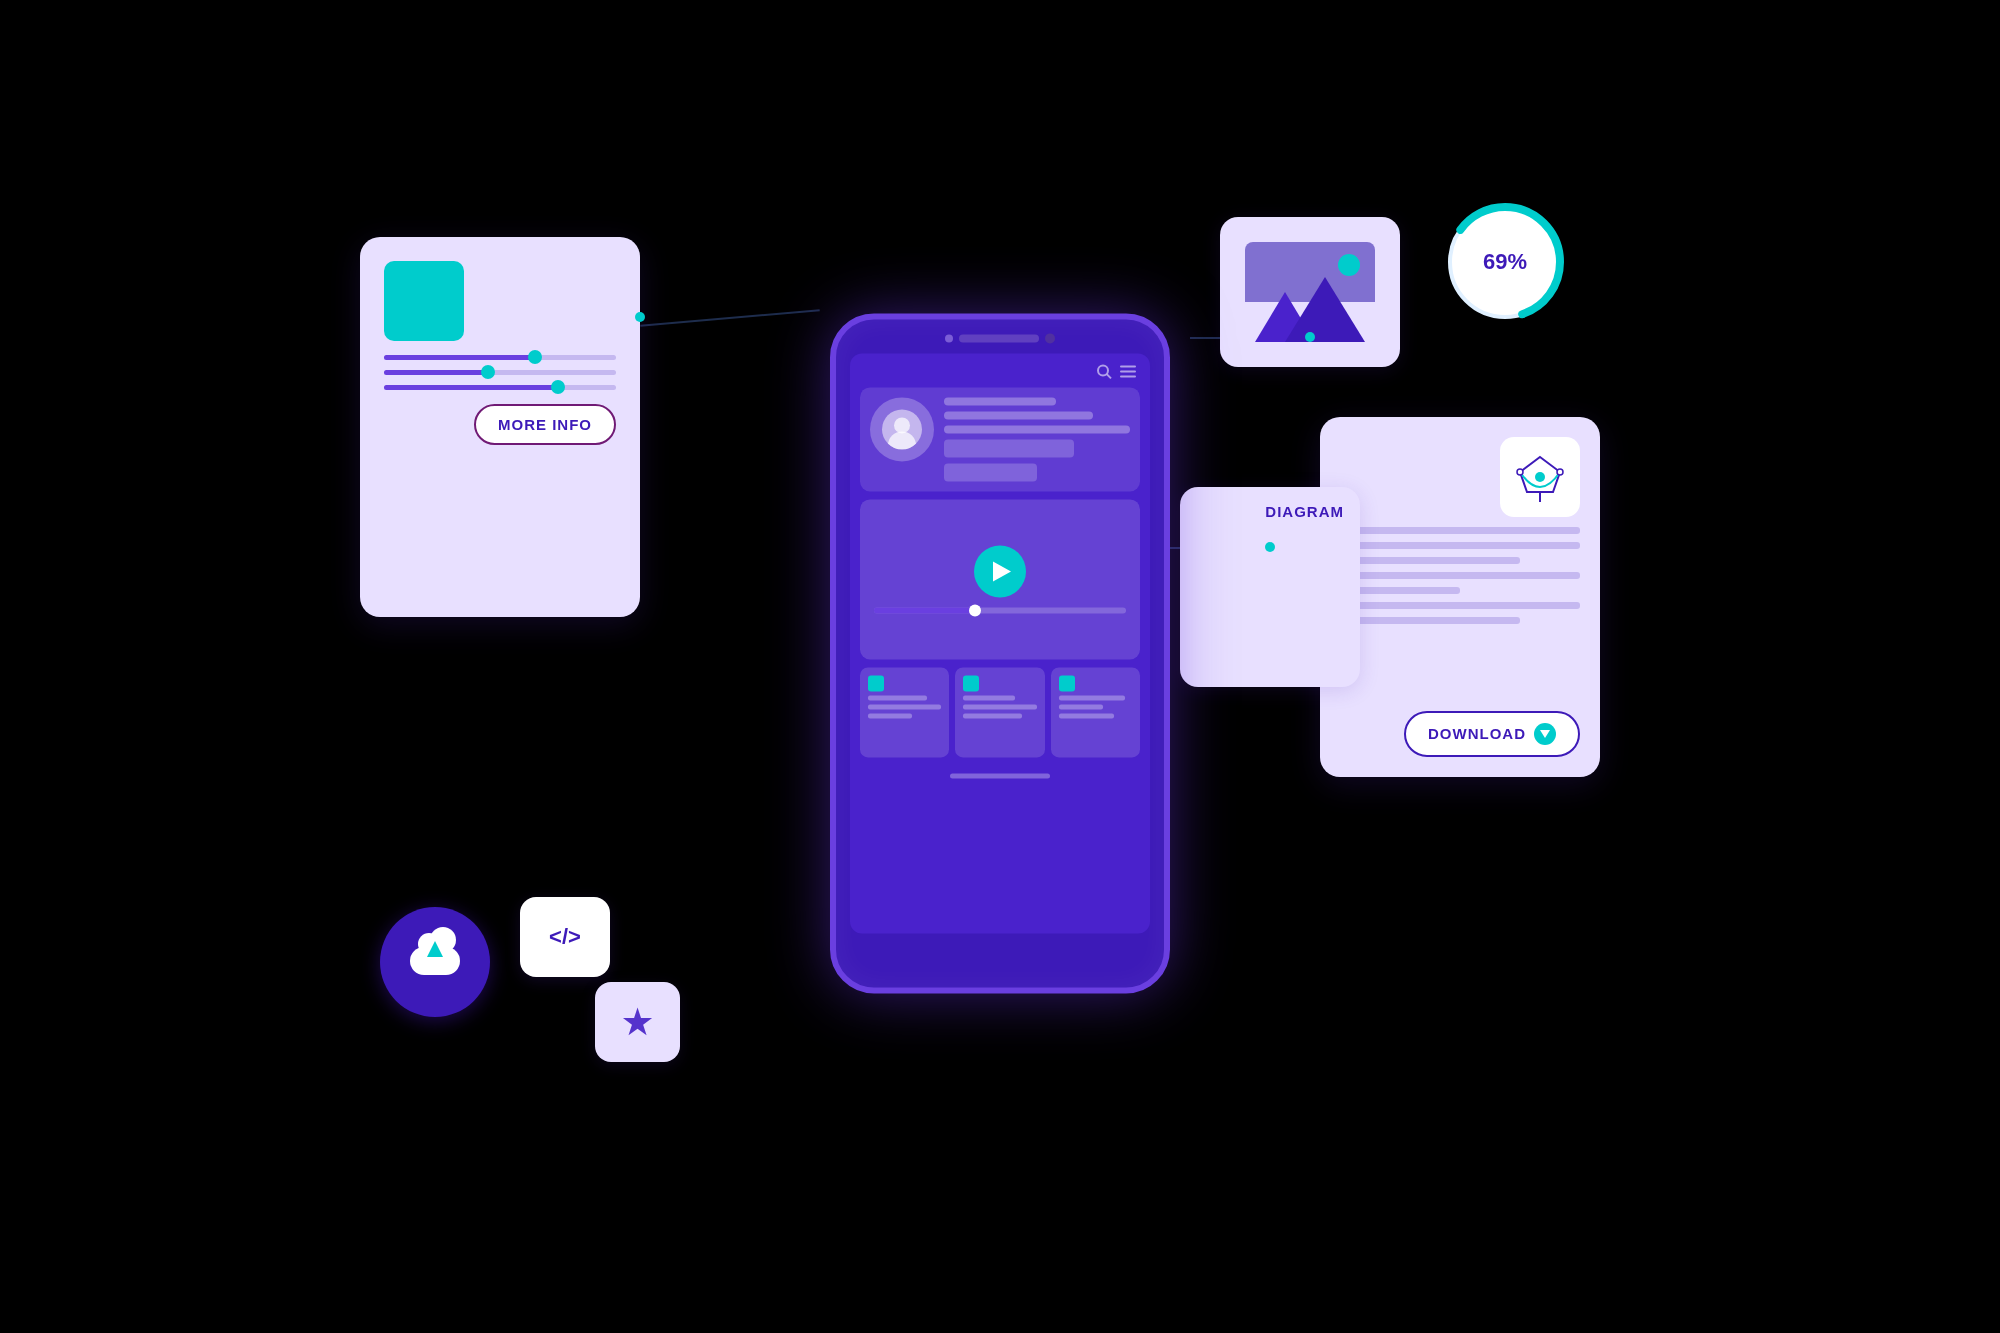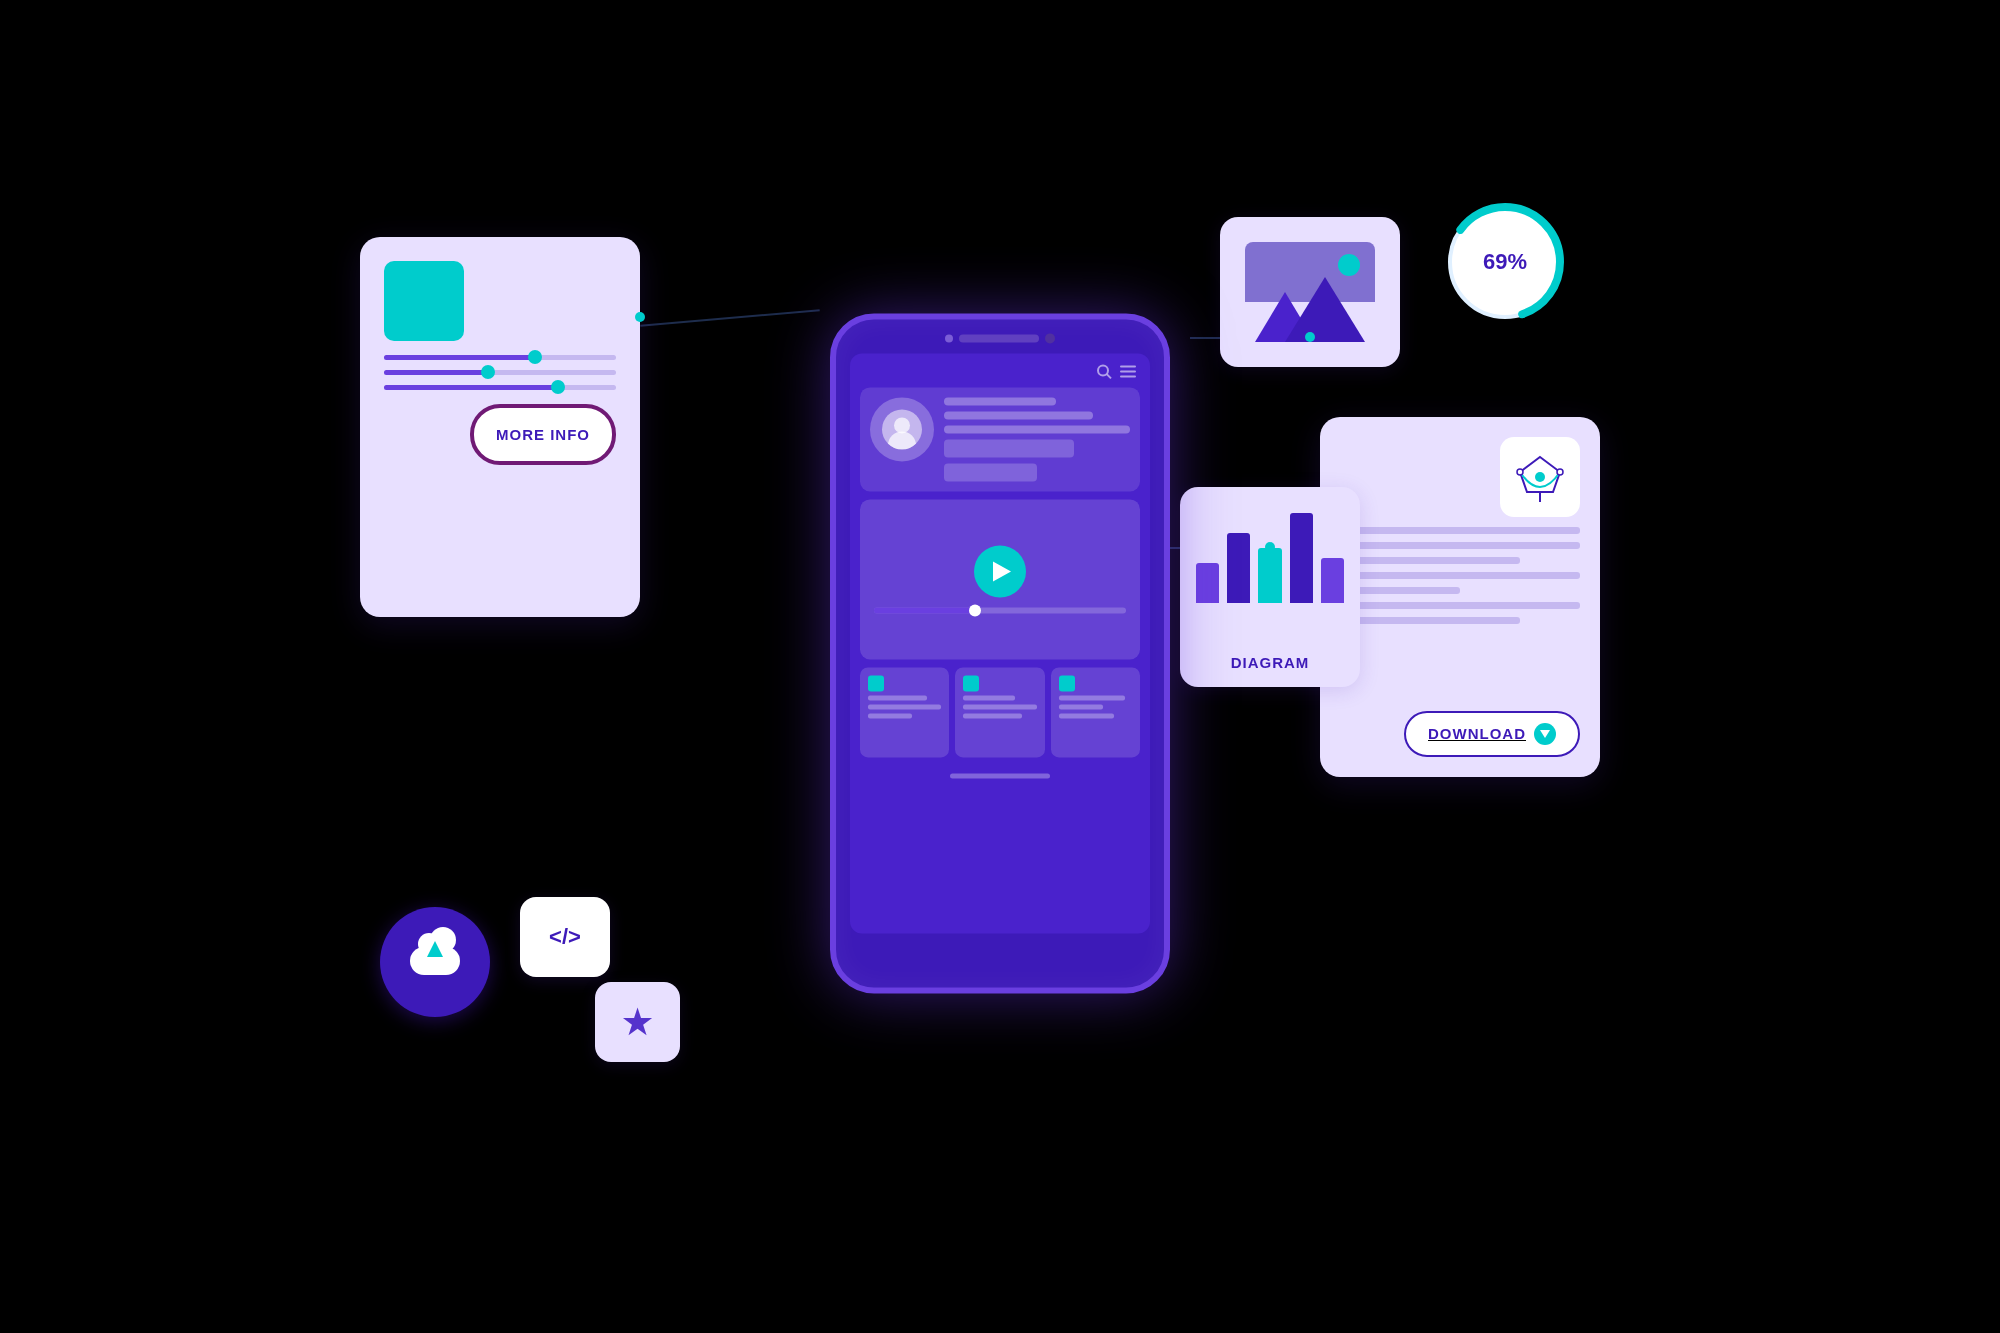--- a/index.html
+++ b/index.html
@@ -301,23 +301,23 @@
       top: 50%;
       transform: translate(-50%, -50%);
       width: 14px; height: 14px;
       background: #00cccc;
       border-radius: 50%;
     }
 
     .more-info-btn {
       align-self: flex-end;
       background: white;
-      border: 4px solid #701a75;
+      border: 2px solid #701a75;
       border-radius: 30px;
-      padding: 18px 22px;
+      padding: 10px 22px;
       font-weight: 700;
       font-size: 15px;
       color: #3d1ab8;
       letter-spacing: 1px;
       cursor: pointer;
     }
 
     
     .cloud-circle {
       position: absolute;
@@ -495,22 +495,22 @@
     .diagram-card {
       position: absolute;
       right: 340px;
       top: 370px;
       width: 180px; height: 200px;
       background: #e8e0ff;
       border-radius: 18px;
       padding: 16px;
       z-index: 9;
       display: flex;
-      flex-direction: column;
-      justify-content: space-between;
+      flex-direction: row;
+      justify-content: flex-end;
       gap: 8px;
       box-shadow: 0 4px 20px rgba(80,40,180,0.15);
     }
 
     .diagram-bars {
       display: flex;
       align-items: flex-end;
       gap: 8px;
       height: 100px;
     }
@@ -570,21 +570,20 @@
     .dl-line-short { width: 50%; }
     .dl-line-medium { width: 75%; }
     .dl-line-long { width: 100%; }
 
     .download-btn-row {
       display: flex;
       align-items: flex-start;
       justify-content: flex-end;
       gap: 10px;
       margin-top: 8px;
-      text-decoration: underline;
     }
 
     .download-btn {
       background: white;
       border: 2px solid #3d1ab8;
       border-radius: 30px;
       padding: 10px 22px;
       font-weight: 700;
       font-size: 15px;
       color: #3d1ab8;

